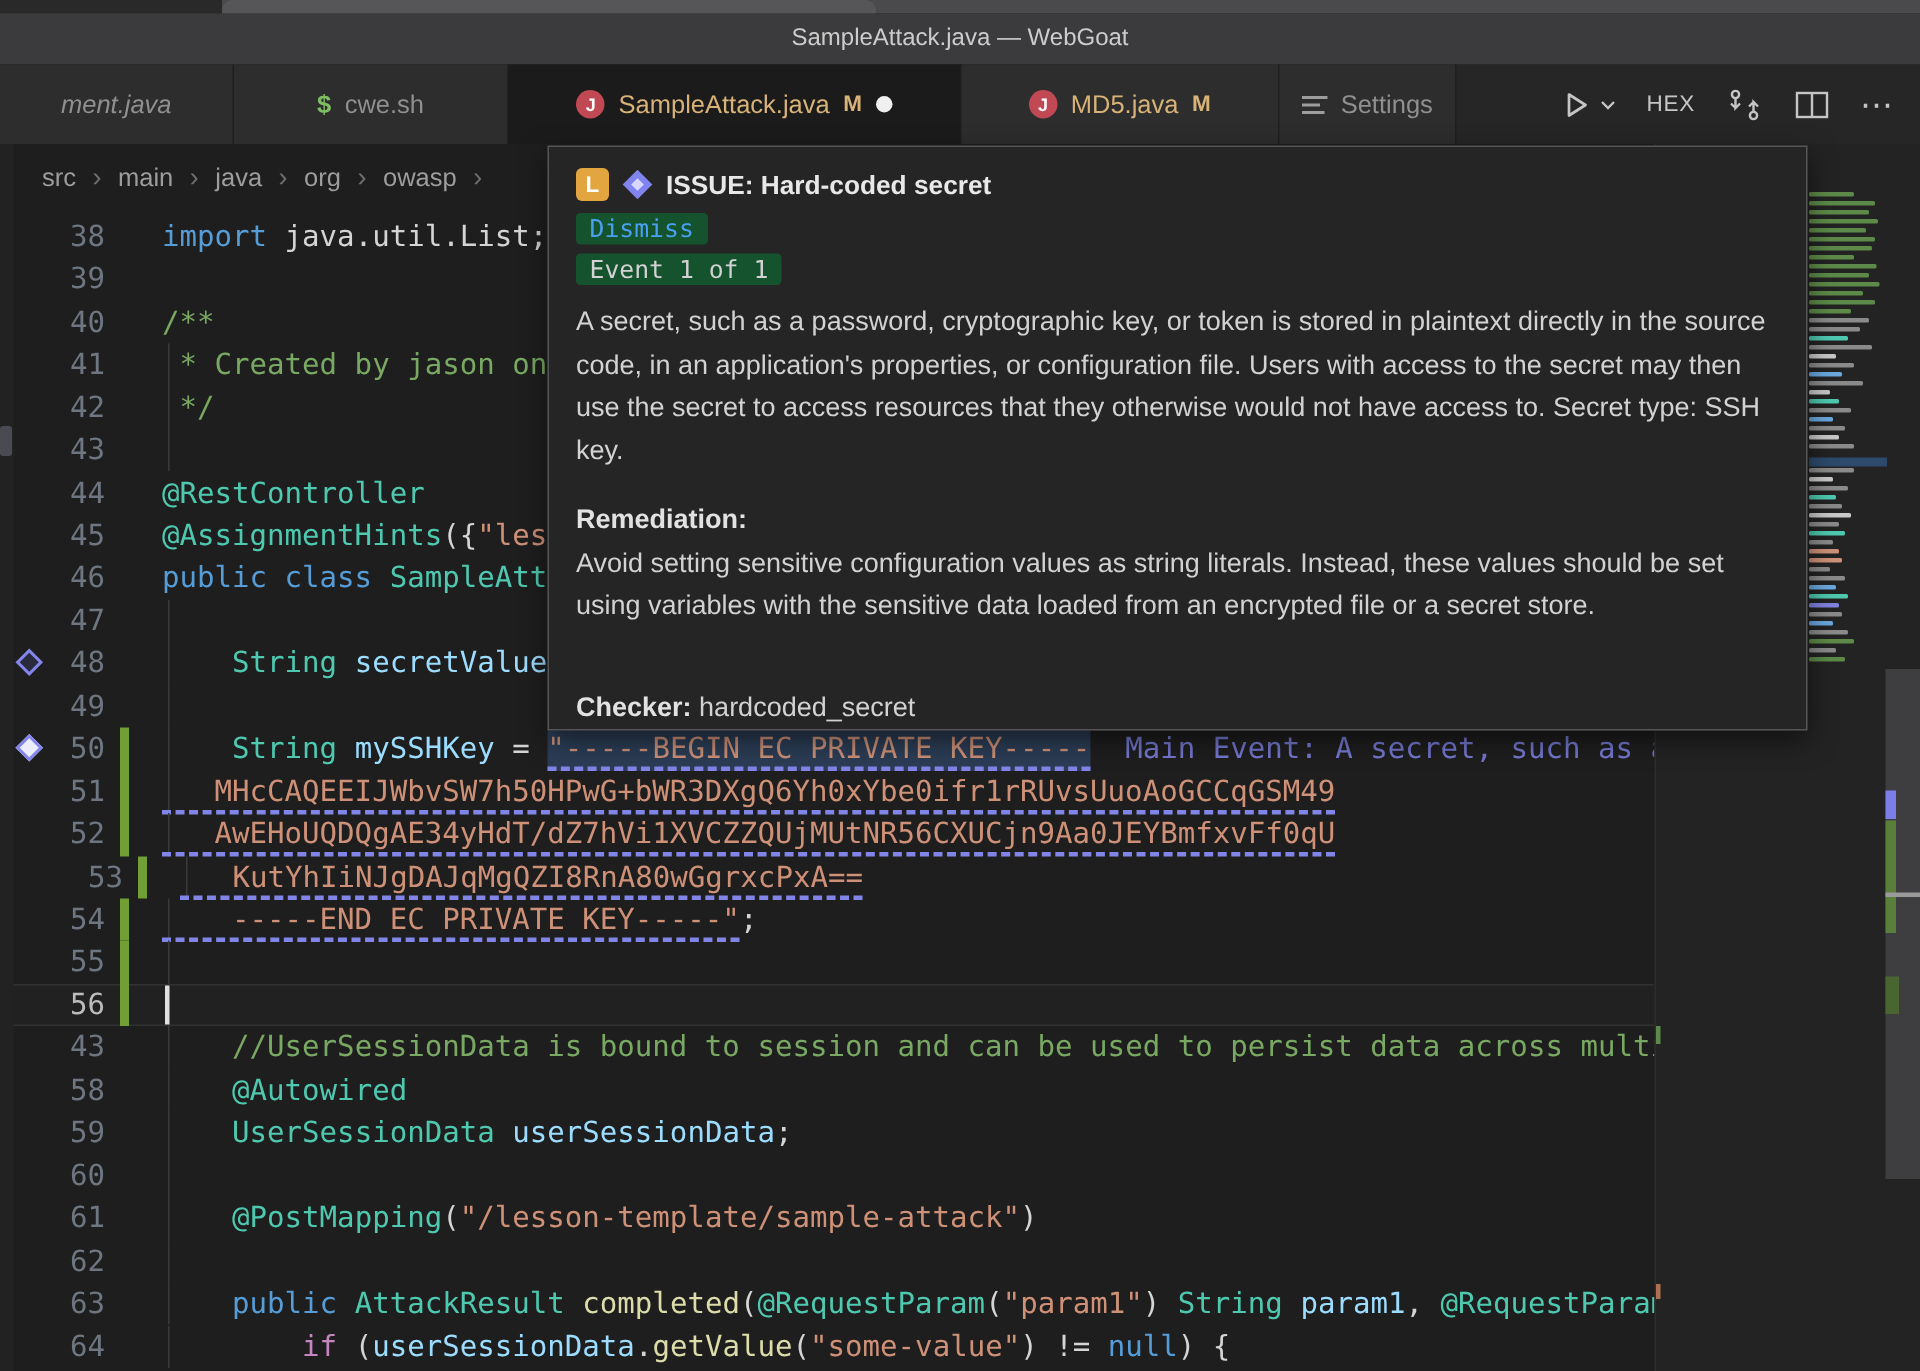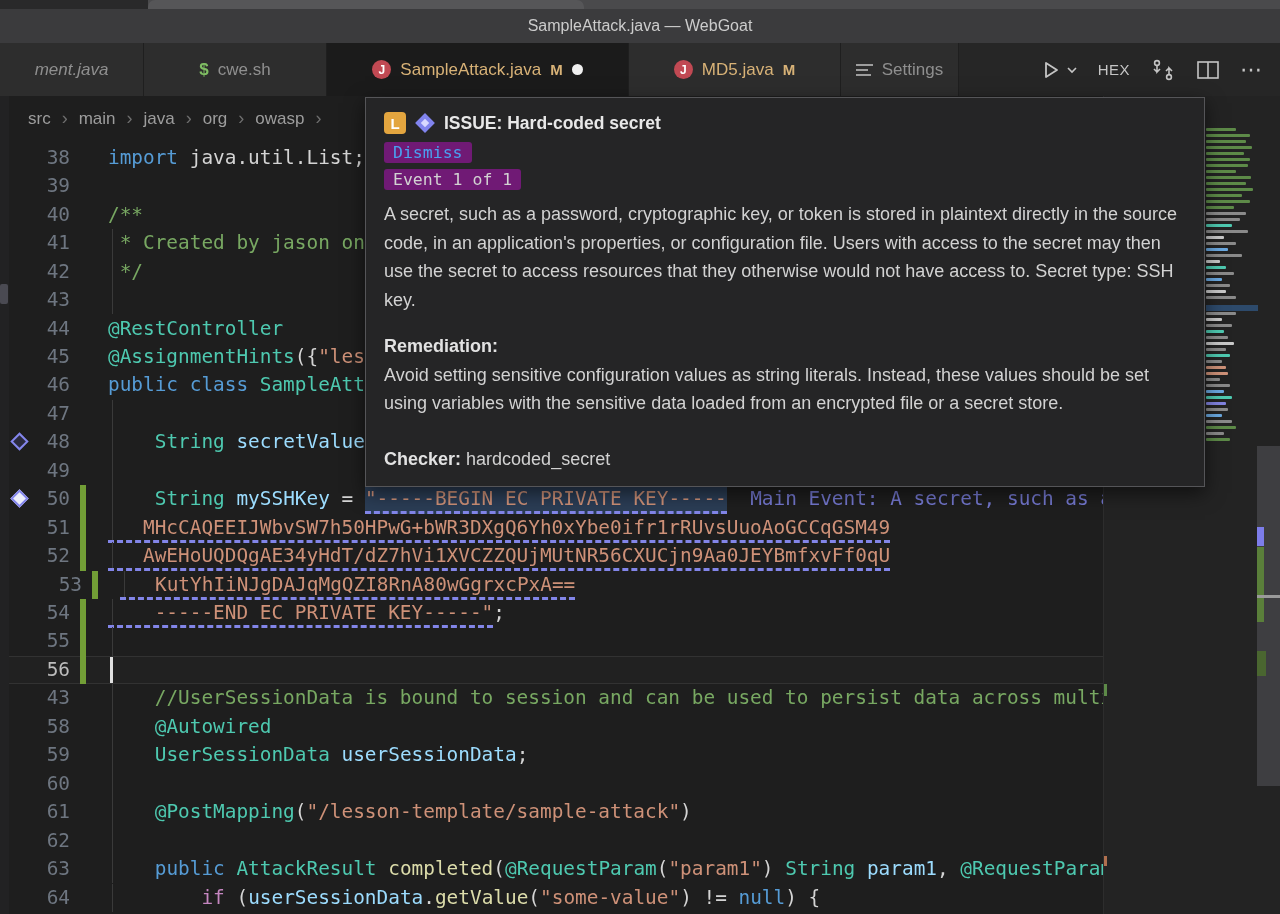--- a/index.html
+++ b/index.html
@@ -84,45 +84,45 @@
            color:#d2d2d2; font-size:18px; }
   .p-head { display:flex; align-items:center; gap:9px; height:26px; }
   .lbadge { width:22px; height:22px; background:#e3a53f; border-radius:4px; color:#fff; font-weight:bold;
             font-size:15px; display:flex; align-items:center; justify-content:center; }
   .pdiamond { width:14px; height:14px; transform:rotate(45deg); background:#8184ee; margin:0 3px;
               display:flex; align-items:center; justify-content:center; }
   .pdiamond i { display:block; width:6px; height:6px; background:#d8d8ff; }
   .p-title { font-size:17.5px; font-weight:bold; color:#e8e8e8; }
   .chiprow { margin-top:6px; }
   .chip { display:inline-block; font-family:"DejaVu Sans Mono",monospace; font-size:16.5px;
-          background:#701a75; border-radius:3px; padding:1px 9px; }
+          background:#14532d; border-radius:3px; padding:1px 9px; }
   .chip.dismiss { color:#4aa0f0; cursor:pointer; }
   .p-body { margin-top:10px; line-height:28.5px; color:#d2d2d2; }
   .p-rem-h { margin-top:18px; font-weight:bold; line-height:28.5px; color:#e2e2e2; }
-  .p-checker { margin-top:27px; line-height:28.5px; }
+  .p-checker { margin-top:39px; line-height:28.5px; }
   .p-checker b { color:#e2e2e2; }
   .p-clip { margin-top:14px; line-height:28.5px; color:#cfcfcf; }
 </style>
 </head>
 <body>
 
 <div class="window">
 
   <div class="topstrip">
     <div class="dark"></div>
     <div class="notch"></div>
   </div>
 
   <div class="titlebar">
     <span>SampleAttack.java — WebGoat</span>
   </div>
 
   <div class="tabbar">
 
-  <div class="tab italic" style="width: 144px;">
+  <div class="tab italic" style="width: 156px;">
         <span class="fname">ment.java</span>
       </div>
       <div class="tab" style="width: 183px;">
         <span class="shicon">$</span>
         <span class="fname">cwe.sh</span>
       </div>
       <div class="tab active" style="width: 302px;">
         <span class="jicon">J</span>
         <span class="fname mod">SampleAttack.java</span>
         <span class="mbadge">M</span>

